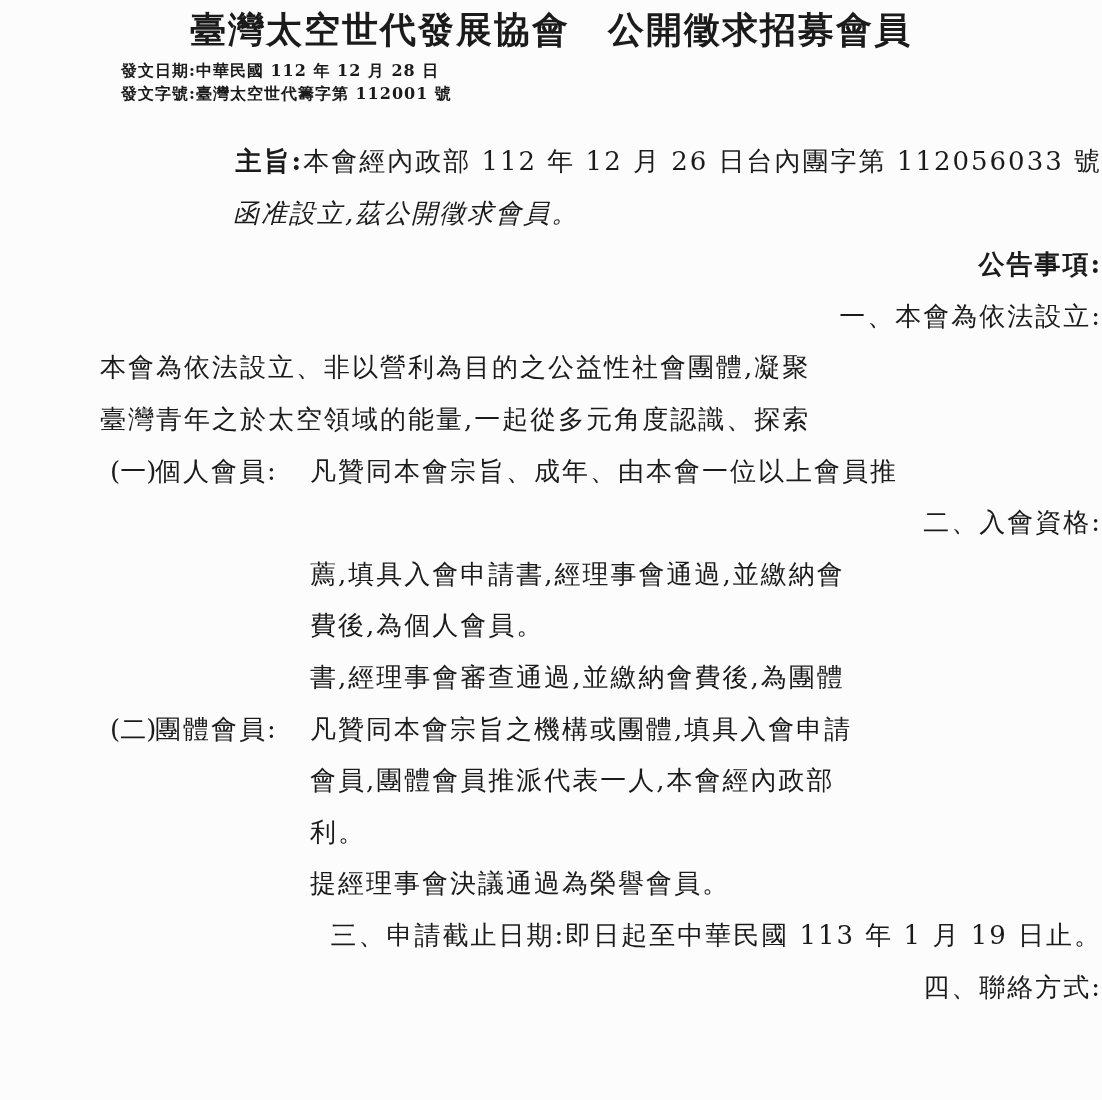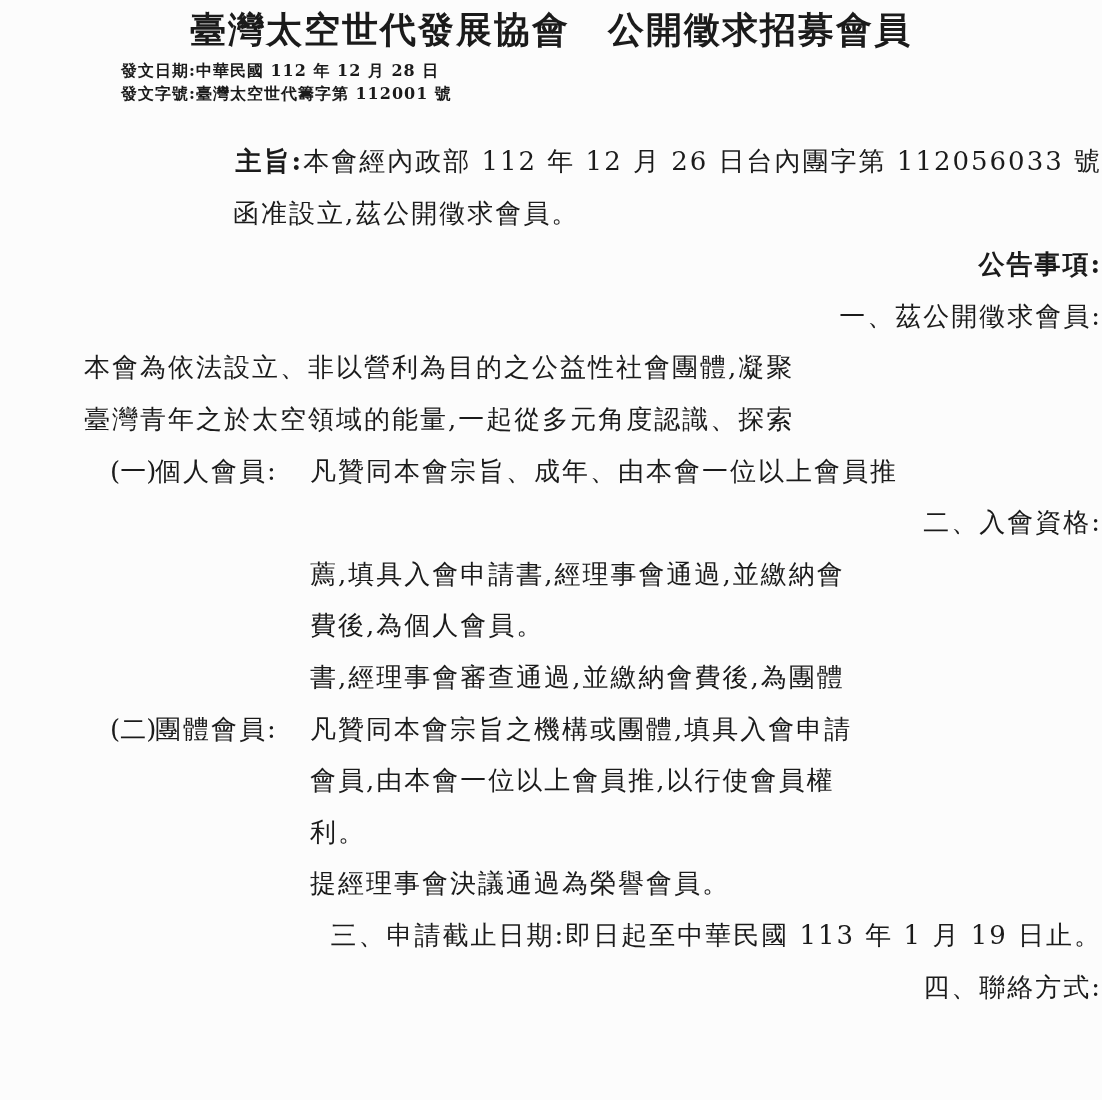--- a/index.html
+++ b/index.html
@@ -39,22 +39,22 @@
     margin-top: 31px;
     font-size: 26px;
     line-height: 51.6px;
     letter-spacing: 2px;
   }
   .line { white-space: nowrap; }
   .bold { font-weight: 700; }
   
   .ind-root   { padding-left: 118px; text-align: right; }  
   .ind-sub    { padding-left: 110px; }  
-  .ind-subj2  { padding-left: 233px; }  
-  .ind-para   { padding-left: 84px; }  
+  .ind-subj2  { padding-left: 233px; font-style: italic; }  
+  .ind-para   { padding-left: 84px; margin-left: 16px; }  
   .ind-cont   { padding-left: 310px; }  
   .marker-num {                          
     display: inline-block;
     width: 67px;
     vertical-align: bottom;
   }
   .marker-paren {                        
     display: inline-block;
     width: 45px;
     letter-spacing: 0;
@@ -78,33 +78,33 @@
     <div class="line"><span>發文字號:</span><span>臺灣太空世代籌字第 112001 號</span></div>
   </div>
 
   <div class="doc-body">
 
     <div class="line ind-root"><span class="bold">主旨</span><span class="bold">:</span><span>本會經內政部 112 年 12 月 26 日台內團字第 112056033 號</span></div>
     <div class="line ind-subj2">函准設立,茲公開徵求會員。</div>
 
     <div class="line ind-root bold">公告事項:</div>
 
-    <div class="line ind-root"><span class="marker-num">一、</span><span>茲公開徵求會員:</span></div>
+    <div class="line ind-root"><span class="marker-num">一、</span><span>本會為依法設立:</span></div>
     <div class="line ind-para">本會為依法設立、非以營利為目的之公益性社會團體,凝聚</div>
     <div class="line ind-para">臺灣青年之於太空領域的能量,一起從多元角度認識、探索</div>
 
     <div class="line ind-sub"><span class="marker-paren">(一)</span><span class="sub-label">個人會員:</span><span>凡贊同本會宗旨、成年、由本會一位以上會員推</span></div>
 
     <div class="line ind-root"><span class="marker-num">二、</span><span>入會資格:</span></div>
     <div class="line ind-cont">薦,填具入會申請書,經理事會通過,並繳納會</div>
     <div class="line ind-cont">費後,為個人會員。</div>
 
     <div class="line ind-cont">書,經理事會審查通過,並繳納會費後,為團體</div>
     <div class="line ind-sub"><span class="marker-paren">(二)</span><span class="sub-label">團體會員:</span><span>凡贊同本會宗旨之機構或團體,填具入會申請</span></div>
-    <div class="line ind-cont">會員,由本會一位以上會員推,以行使會員權</div>
+    <div class="line ind-cont">會員,團體會員推派代表一人,本會經內政部</div>
     <div class="line ind-cont">利。</div>
 
     <div class="line ind-cont">提經理事會決議通過為榮譽會員。</div>
 
     <div class="line ind-root"><span class="marker-num">三、</span><span>申請截止日期:即日起至中華民國 113 年 1 月 19 日止。</span></div>
 
     <div class="line ind-root"><span class="marker-num">四、</span><span>聯絡方式:</span></div>
 
   </div>
 </div>

